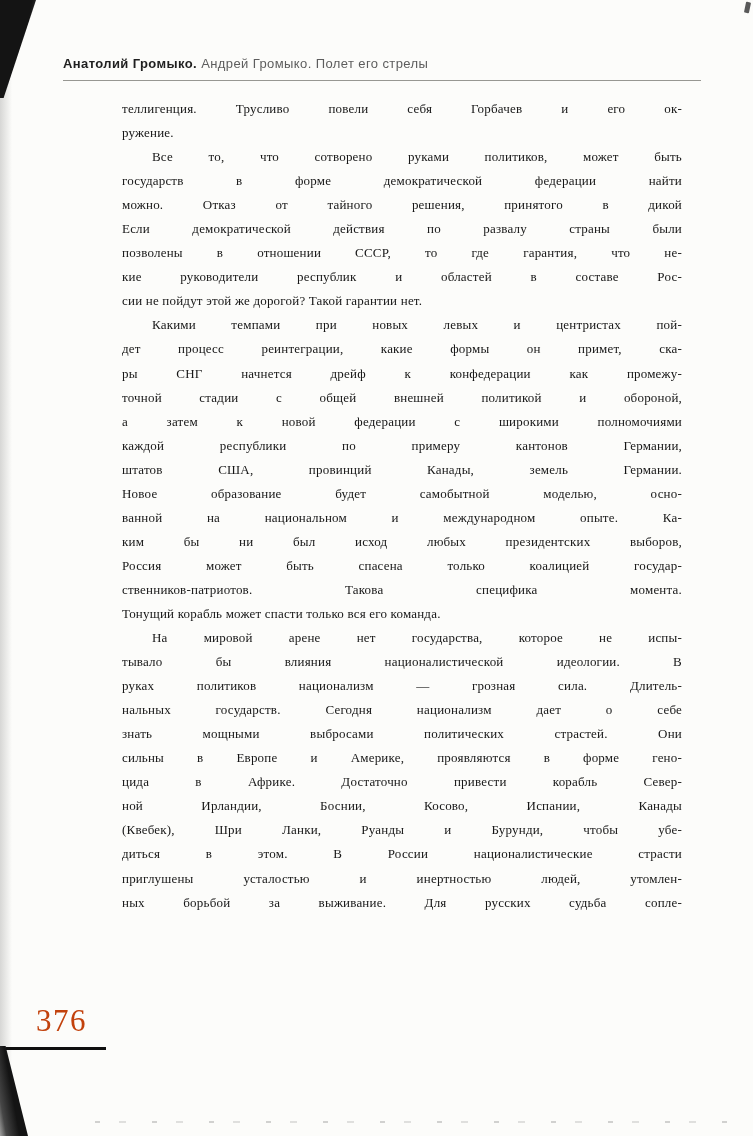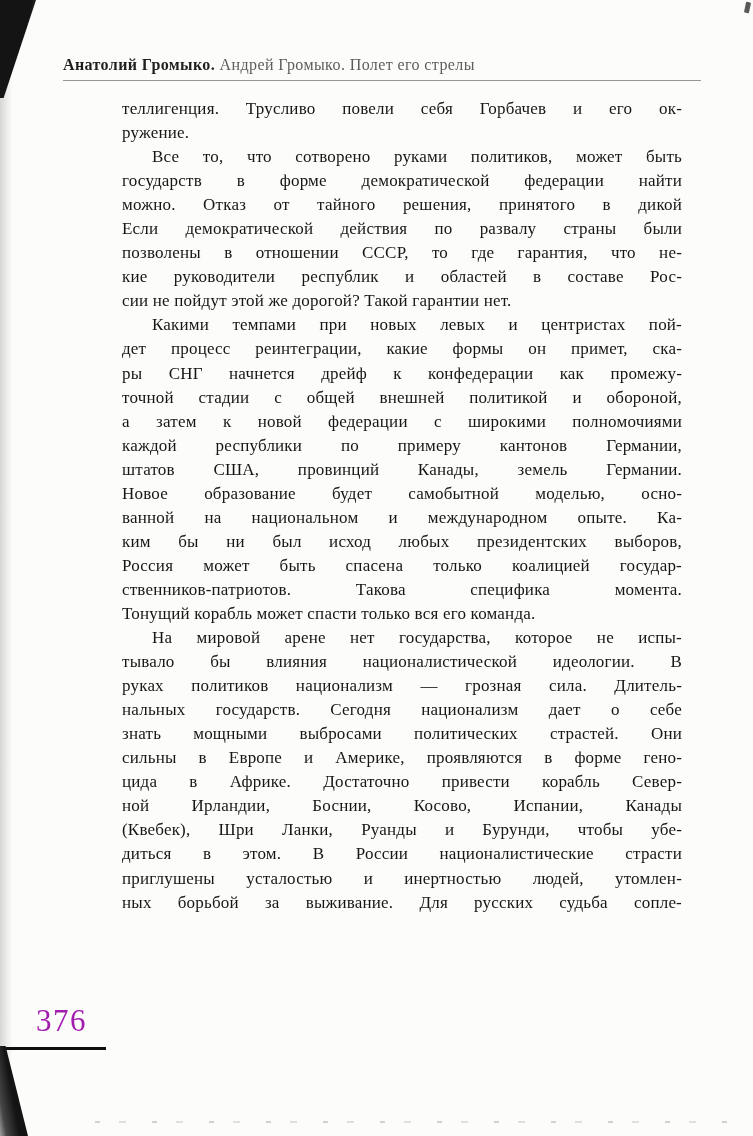--- a/index.html
+++ b/index.html
@@ -38,48 +38,48 @@
     position: absolute; left: 95px; right: 8px; top: 1121px; height: 2px;
     background: repeating-linear-gradient(to right,
       rgba(40,40,40,0.45) 0 5px, rgba(40,40,40,0) 5px 24px,
       rgba(40,40,40,0.3) 24px 31px, rgba(40,40,40,0) 31px 57px);
     opacity: 0.45;
   }
 
   
   .header {
     position: absolute; left: 63px; top: 56px; right: 50px;
-    font-family: Liberation Serif, serif;
-    font-size: 16px; letter-spacing: 0.4px; white-space: nowrap;
+    font-family: Liberation Sans, sans-serif;
+    font-size: 13px; letter-spacing: 0.4px; white-space: nowrap;
   }
   .hdr-bold { font-weight: bold; color: #1f1f1f; }
   .hdr-rest { font-weight: normal; color: #5d5d5d; }
   .header-rule {
     position: absolute; left: 63px; top: 80px; width: 638px; height: 1px;
     background: #979792;
   }
 
   
   .text-block {
     position: absolute; left: 122px; top: 97px; width: 560px;
-    font-size: 17px; line-height: 24.05px; letter-spacing: 0.2px;
+    font-size: 13px; line-height: 24.05px; letter-spacing: 0.2px;
   }
   .para { margin: 0; }
   .line {
     text-align: justify;
     text-align-last: justify;
     white-space: normal;
   }
   .line.final { text-align-last: left; }
   .line.indent { text-indent: 30px; }
 
   
   .pagenum {
     position: absolute; left: 36px; top: 1003px;
-    font-size: 31px; color: #a21caf; letter-spacing: 1.5px;
+    font-size: 31px; color: #c2410c; letter-spacing: 1.5px;
   }
   .pagenum-rule {
     position: absolute; left: 6px; top: 1047px; width: 100px; height: 3px;
     background: #0f0f0f;
   }
 </style>
 </head>
 <body>
 
 <div class="page">

